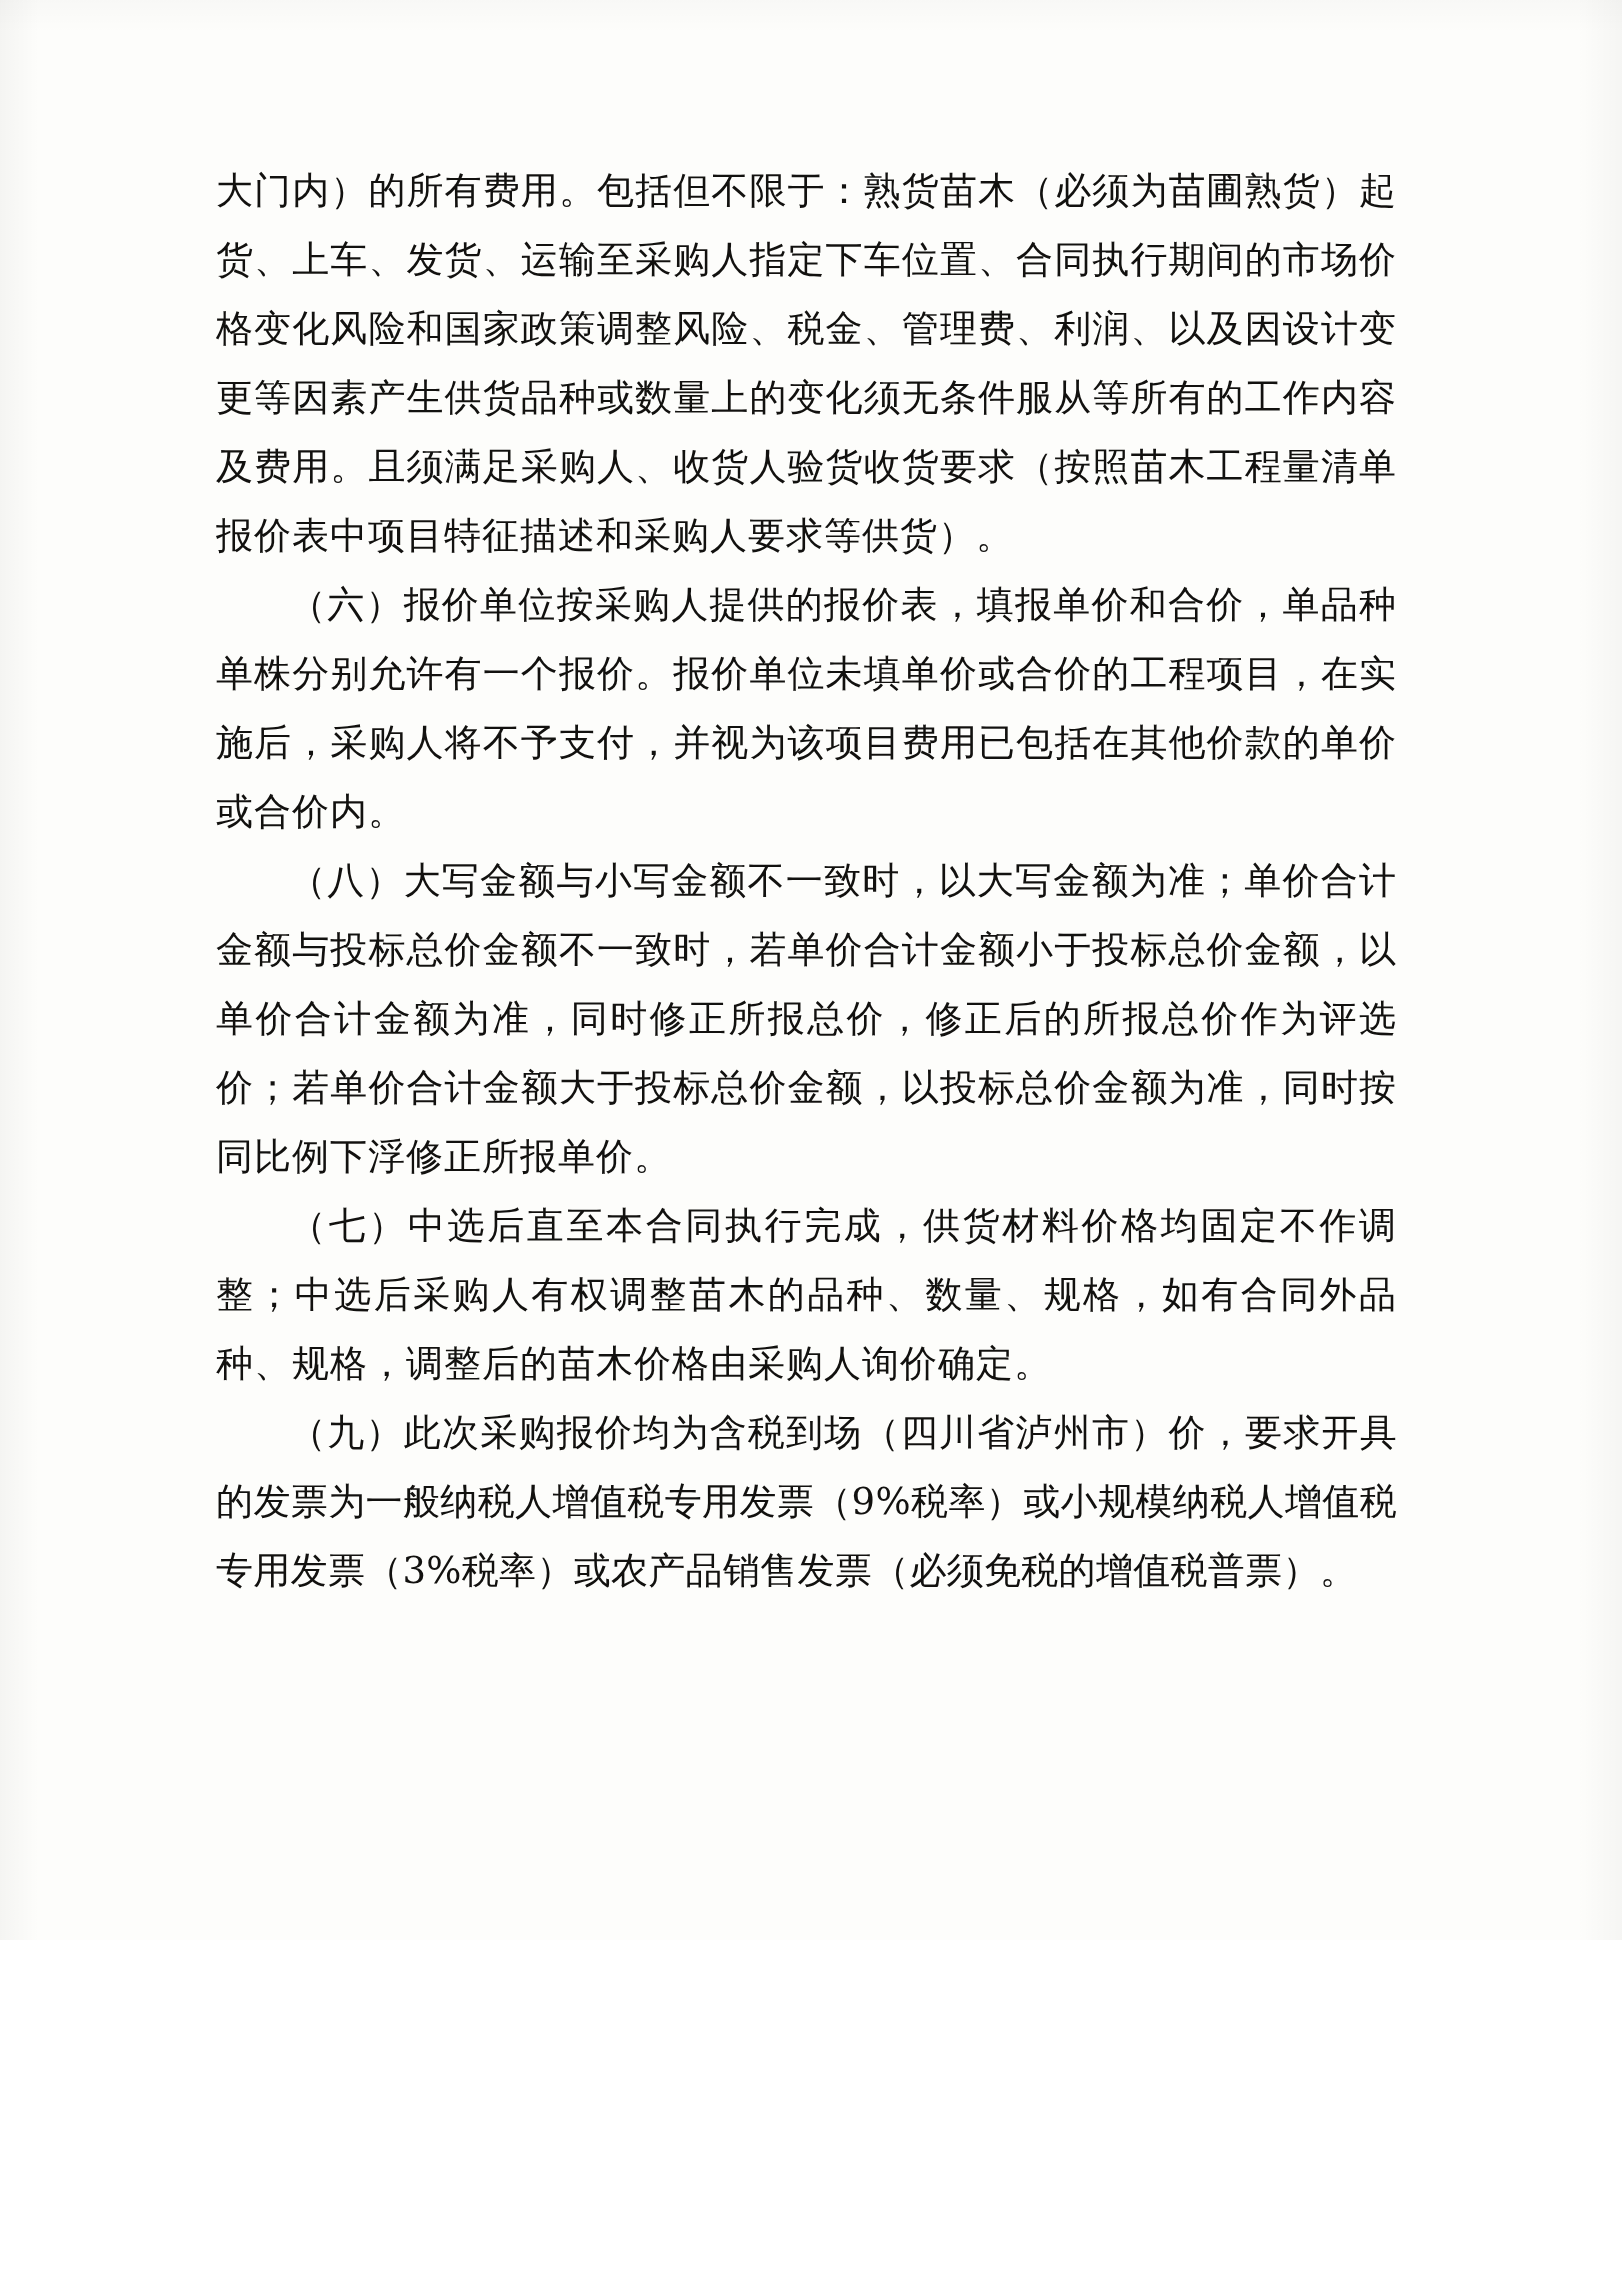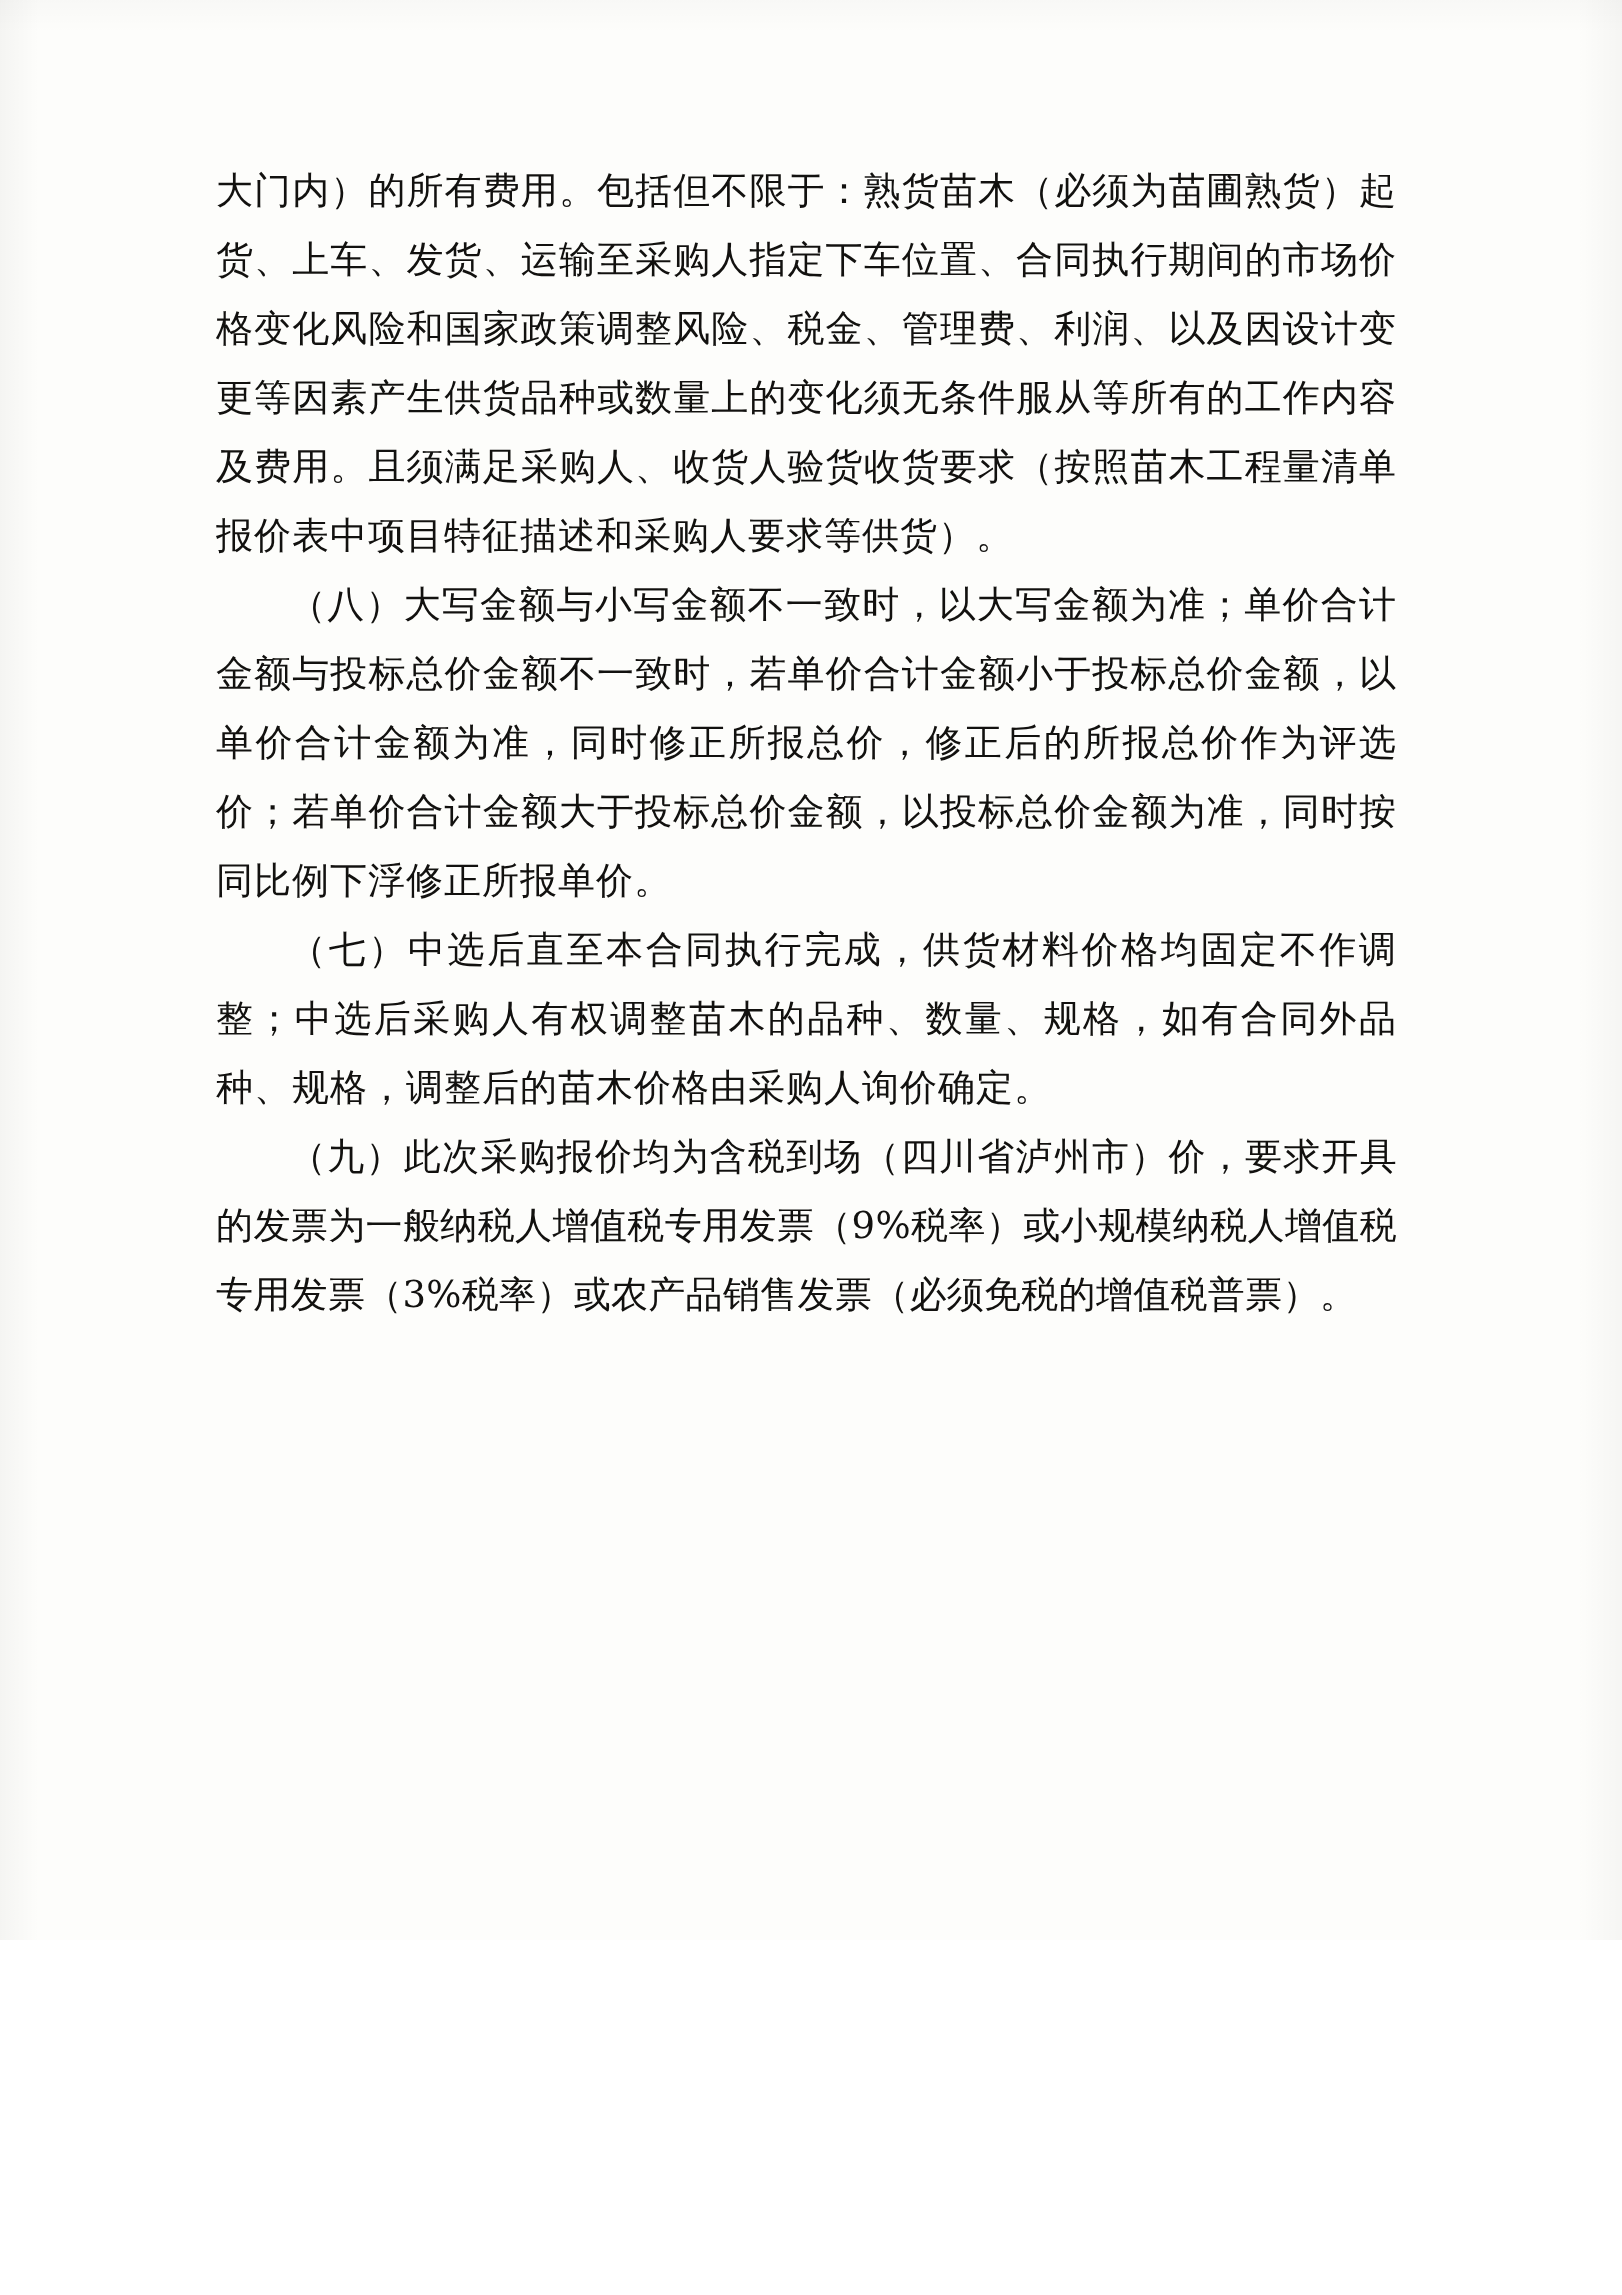--- a/index.html
+++ b/index.html
@@ -66,20 +66,21 @@
 </style>
 </head>
 <body>
 
 <div class="page">
 
   <div class="content">
 
     <p class="para">大门内）的所有费用。包括但不限于：熟货苗木（必须为苗圃熟货）起货、上车、发货、运输至采购人指定下车位置、合同执行期间的市场价格变化风险和国家政策调整风险、税金、管理费、利润、以及因设计变更等因素产生供货品种或数量上的变化须无条件服从等所有的工作内容及费用。且须满足采购人、收货人验货收货要求（按照苗木工程量清单报价表中项目特征描述和采购人要求等供货）。</p>
 
+    <p class="para indent">（六）报价单位按采购人提供的报价表，填报单价和合价，单品种单株分别允许有一个报价。报价单位未填单价或合价的工程项目，在实施后，采购人将不予支付，并视为该项目费用已包括在其他价款的单价或合价内。</p>
 
     <p class="para indent">（八）大写金额与小写金额不一致时，以大写金额为准；单价合计金额与投标总价金额不一致时，若单价合计金额小于投标总价金额，以单价合计金额为准，同时修正所报总价，修正后的所报总价作为评选价；若单价合计金额大于投标总价金额，以投标总价金额为准，同时按同比例下浮修正所报单价。</p>
 
     <p class="para indent">（七）中选后直至本合同执行完成，供货材料价格均固定不作调整；中选后采购人有权调整苗木的品种、数量、规格，如有合同外品种、规格，调整后的苗木价格由采购人询价确定。</p>
 
     <p class="para indent bold">（九）此次采购报价均为含税到场（四川省泸州市）价，要求开具的发票为一般纳税人增值税专用发票（9%税率）或小规模纳税人增值税专用发票（3%税率）或农产品销售发票（必须免税的增值税普票）。</p>
 
   </div>
 
   <div class="footer">

